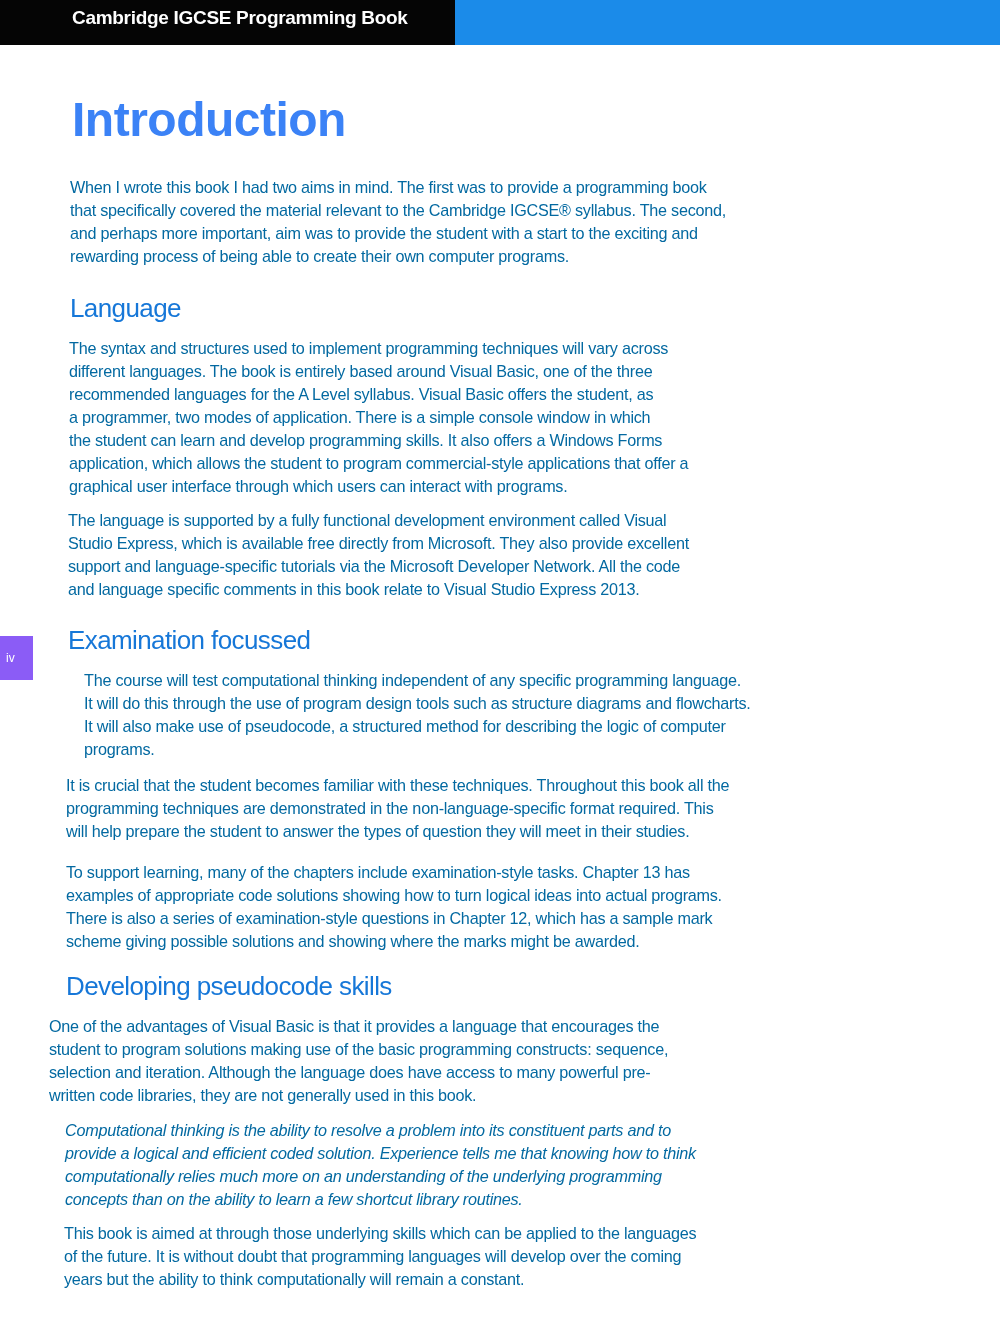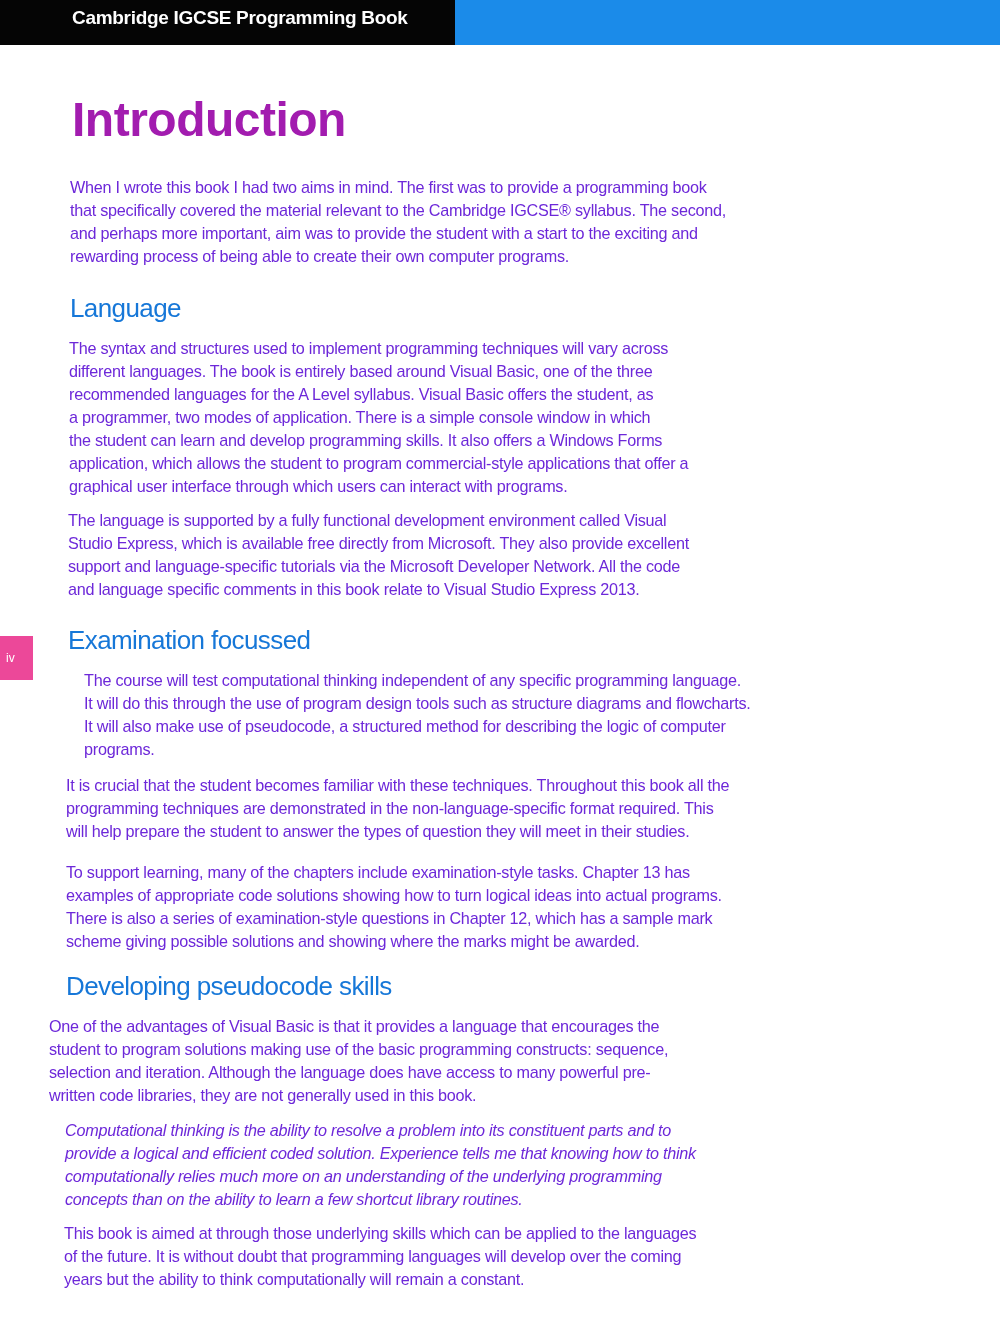--- a/index.html
+++ b/index.html
@@ -8,35 +8,35 @@
     font-family: "Liberation Sans", sans-serif; color: #1e1e1e;
   }
   .header-bar { position: absolute; left: 0; top: 0; width: 1000px; height: 58px; display: flex; }
   .header-left { width: 455px; height: 45px; background: #050505; position: relative; }
   .header-right { flex: 1; height: 45px; background: #1b8be9; }
   .header-title {
     position: absolute; left: 72px; top: 7px; color: #ffffff;
     font-family: "Liberation Sans", sans-serif; font-size: 19px; font-weight: bold; letter-spacing: -0.3px;
   }
   .page-tab {
-    position: absolute; left: 0; top: 636px; width: 33px; height: 44px; background: #ec4899;
+    position: absolute; left: 0; top: 636px; width: 33px; height: 44px; background: #8b5cf6;
     color: #ffffff; font-size: 12px; line-height: 44px; text-align: left; padding-left: 6px; box-sizing: border-box;
   }
   .content { position: absolute; left: 0; top: 0; width: 1000px; }
   .page-title {
     position: absolute; left: 72px; top: 92px; margin: 0;
-    font-family: "Liberation Sans", sans-serif; font-size: 48px; font-weight: bold; color: #a21caf; letter-spacing: -0.5px;
+    font-family: "Liberation Sans", sans-serif; font-size: 48px; font-weight: bold; color: #3b82f6; letter-spacing: -0.5px;
   }
   .section-heading {
     position: absolute; margin: 0; font-family: "Liberation Sans", sans-serif; font-size: 26px; font-weight: normal;
     color: #1677d8; letter-spacing: -0.6px;
   }
   .para {
     position: absolute; margin: 0; font-family: "Liberation Sans", sans-serif; font-size: 16.2px; line-height: 23px;
-    color: #6d28d9; letter-spacing: -0.25px; white-space: pre-line;
+    color: #0369a1; letter-spacing: -0.25px; white-space: pre-line;
   }
 </style>
 </head>
 <body>
 
 <div class="header-bar">
   <div class="header-left">
     <span class="header-title">Cambridge IGCSE Programming Book</span>
   </div>
   <div class="header-right"></div>

